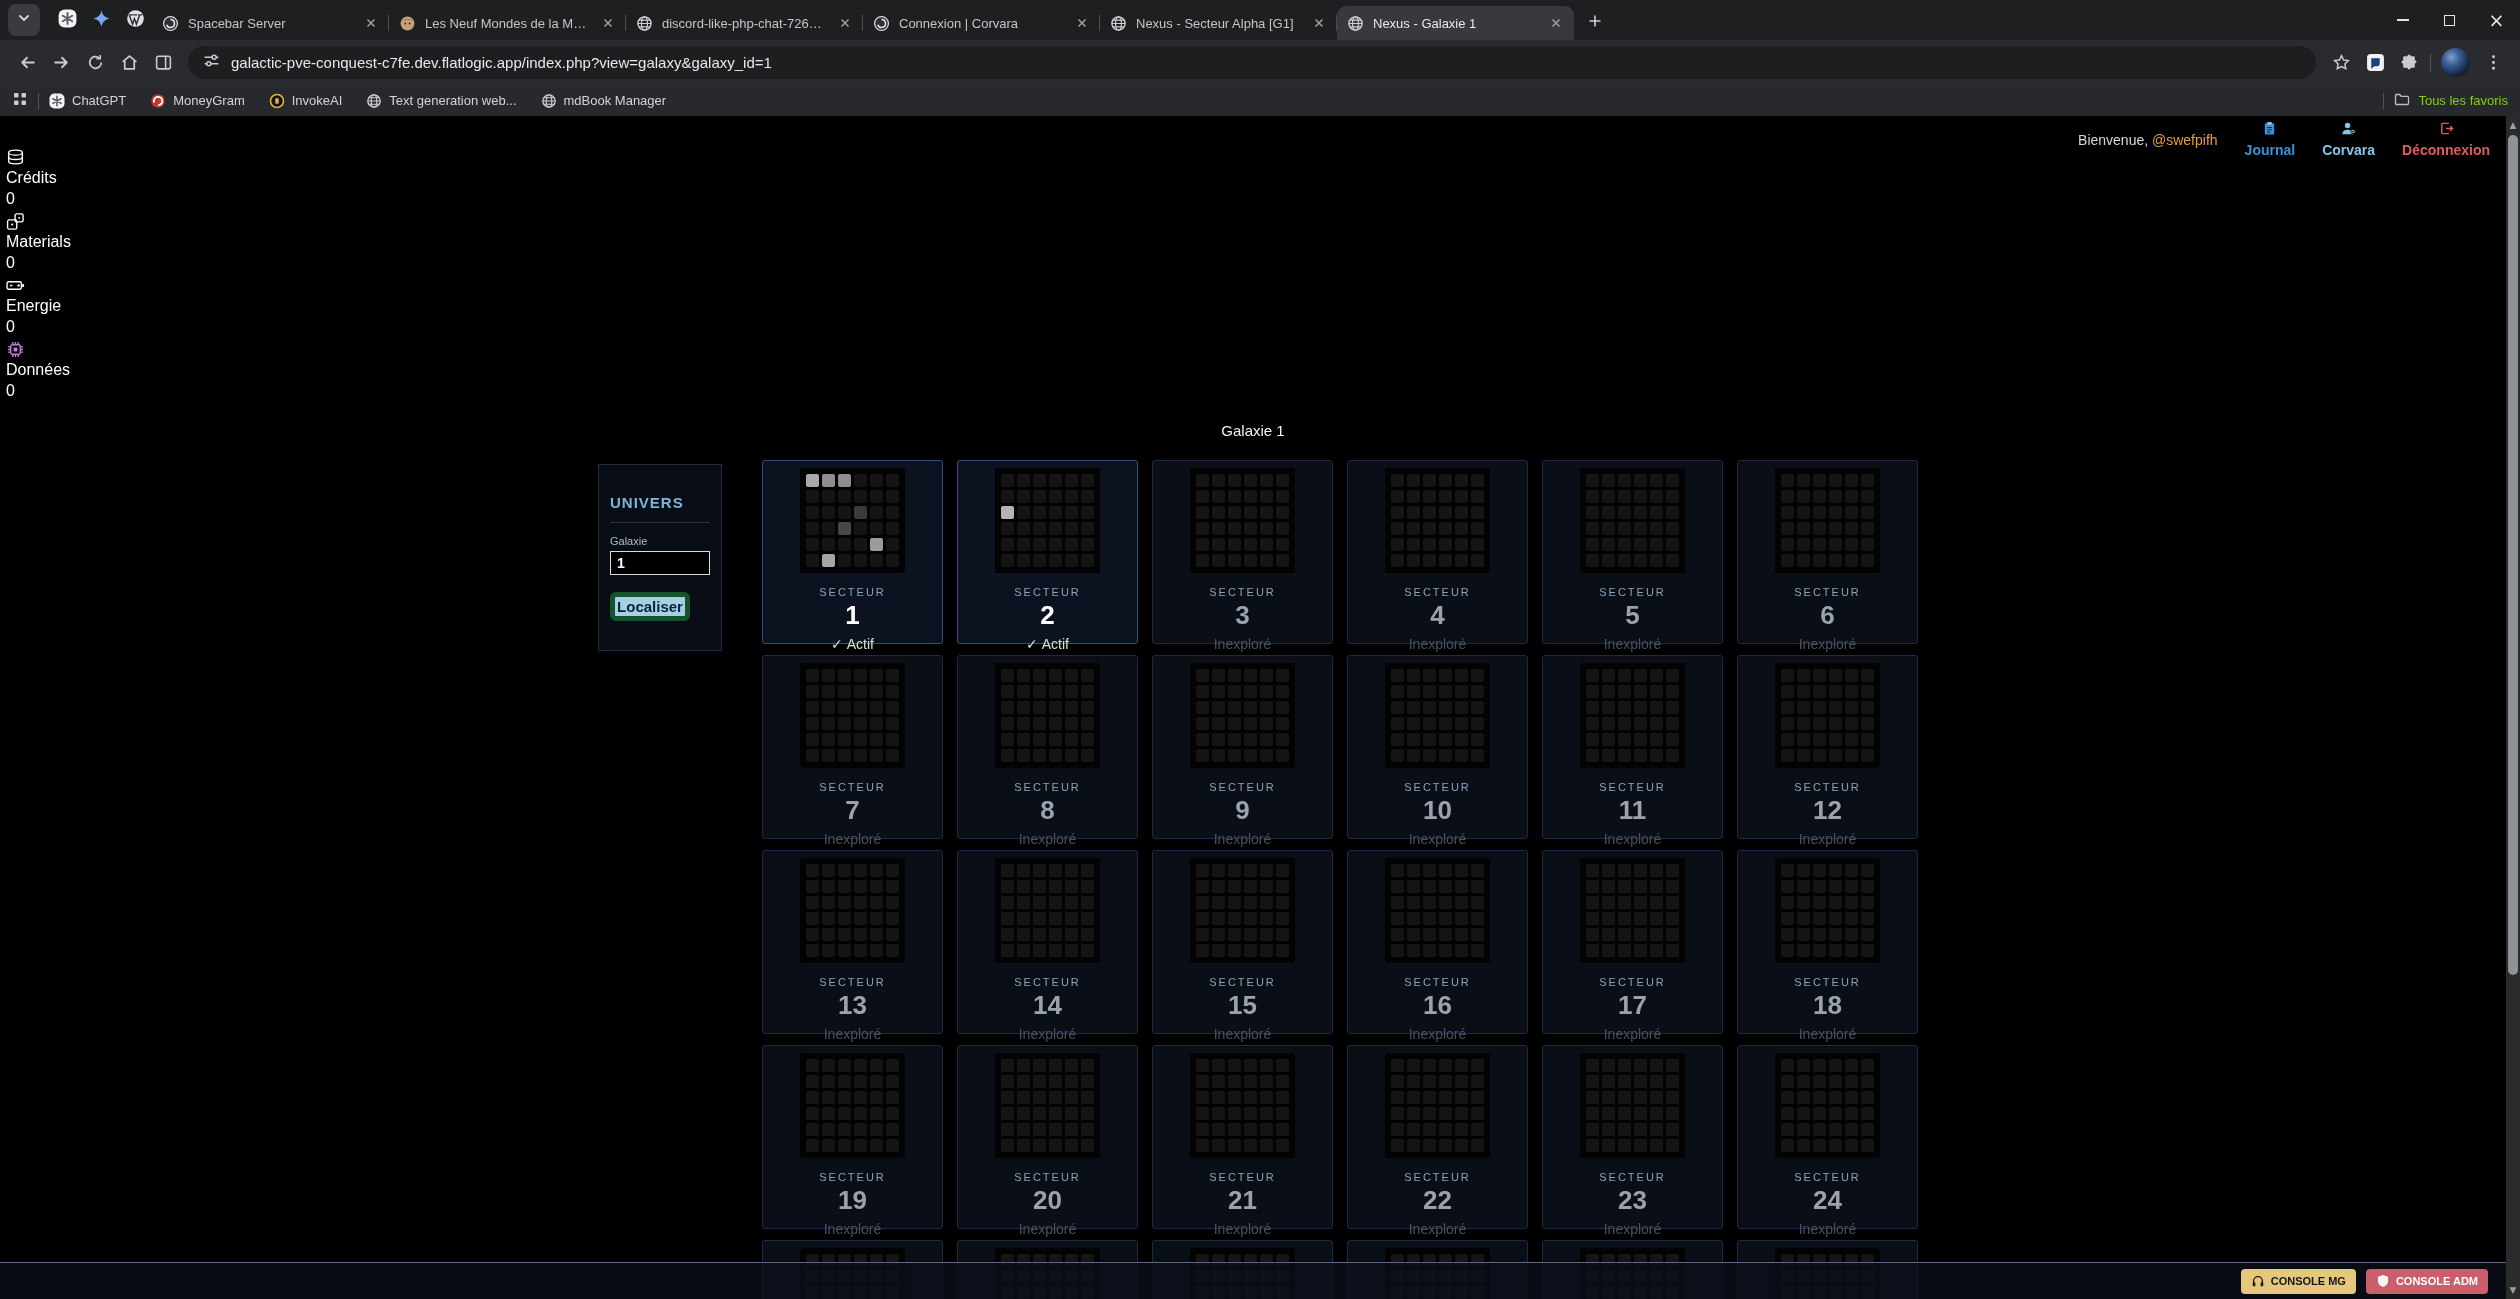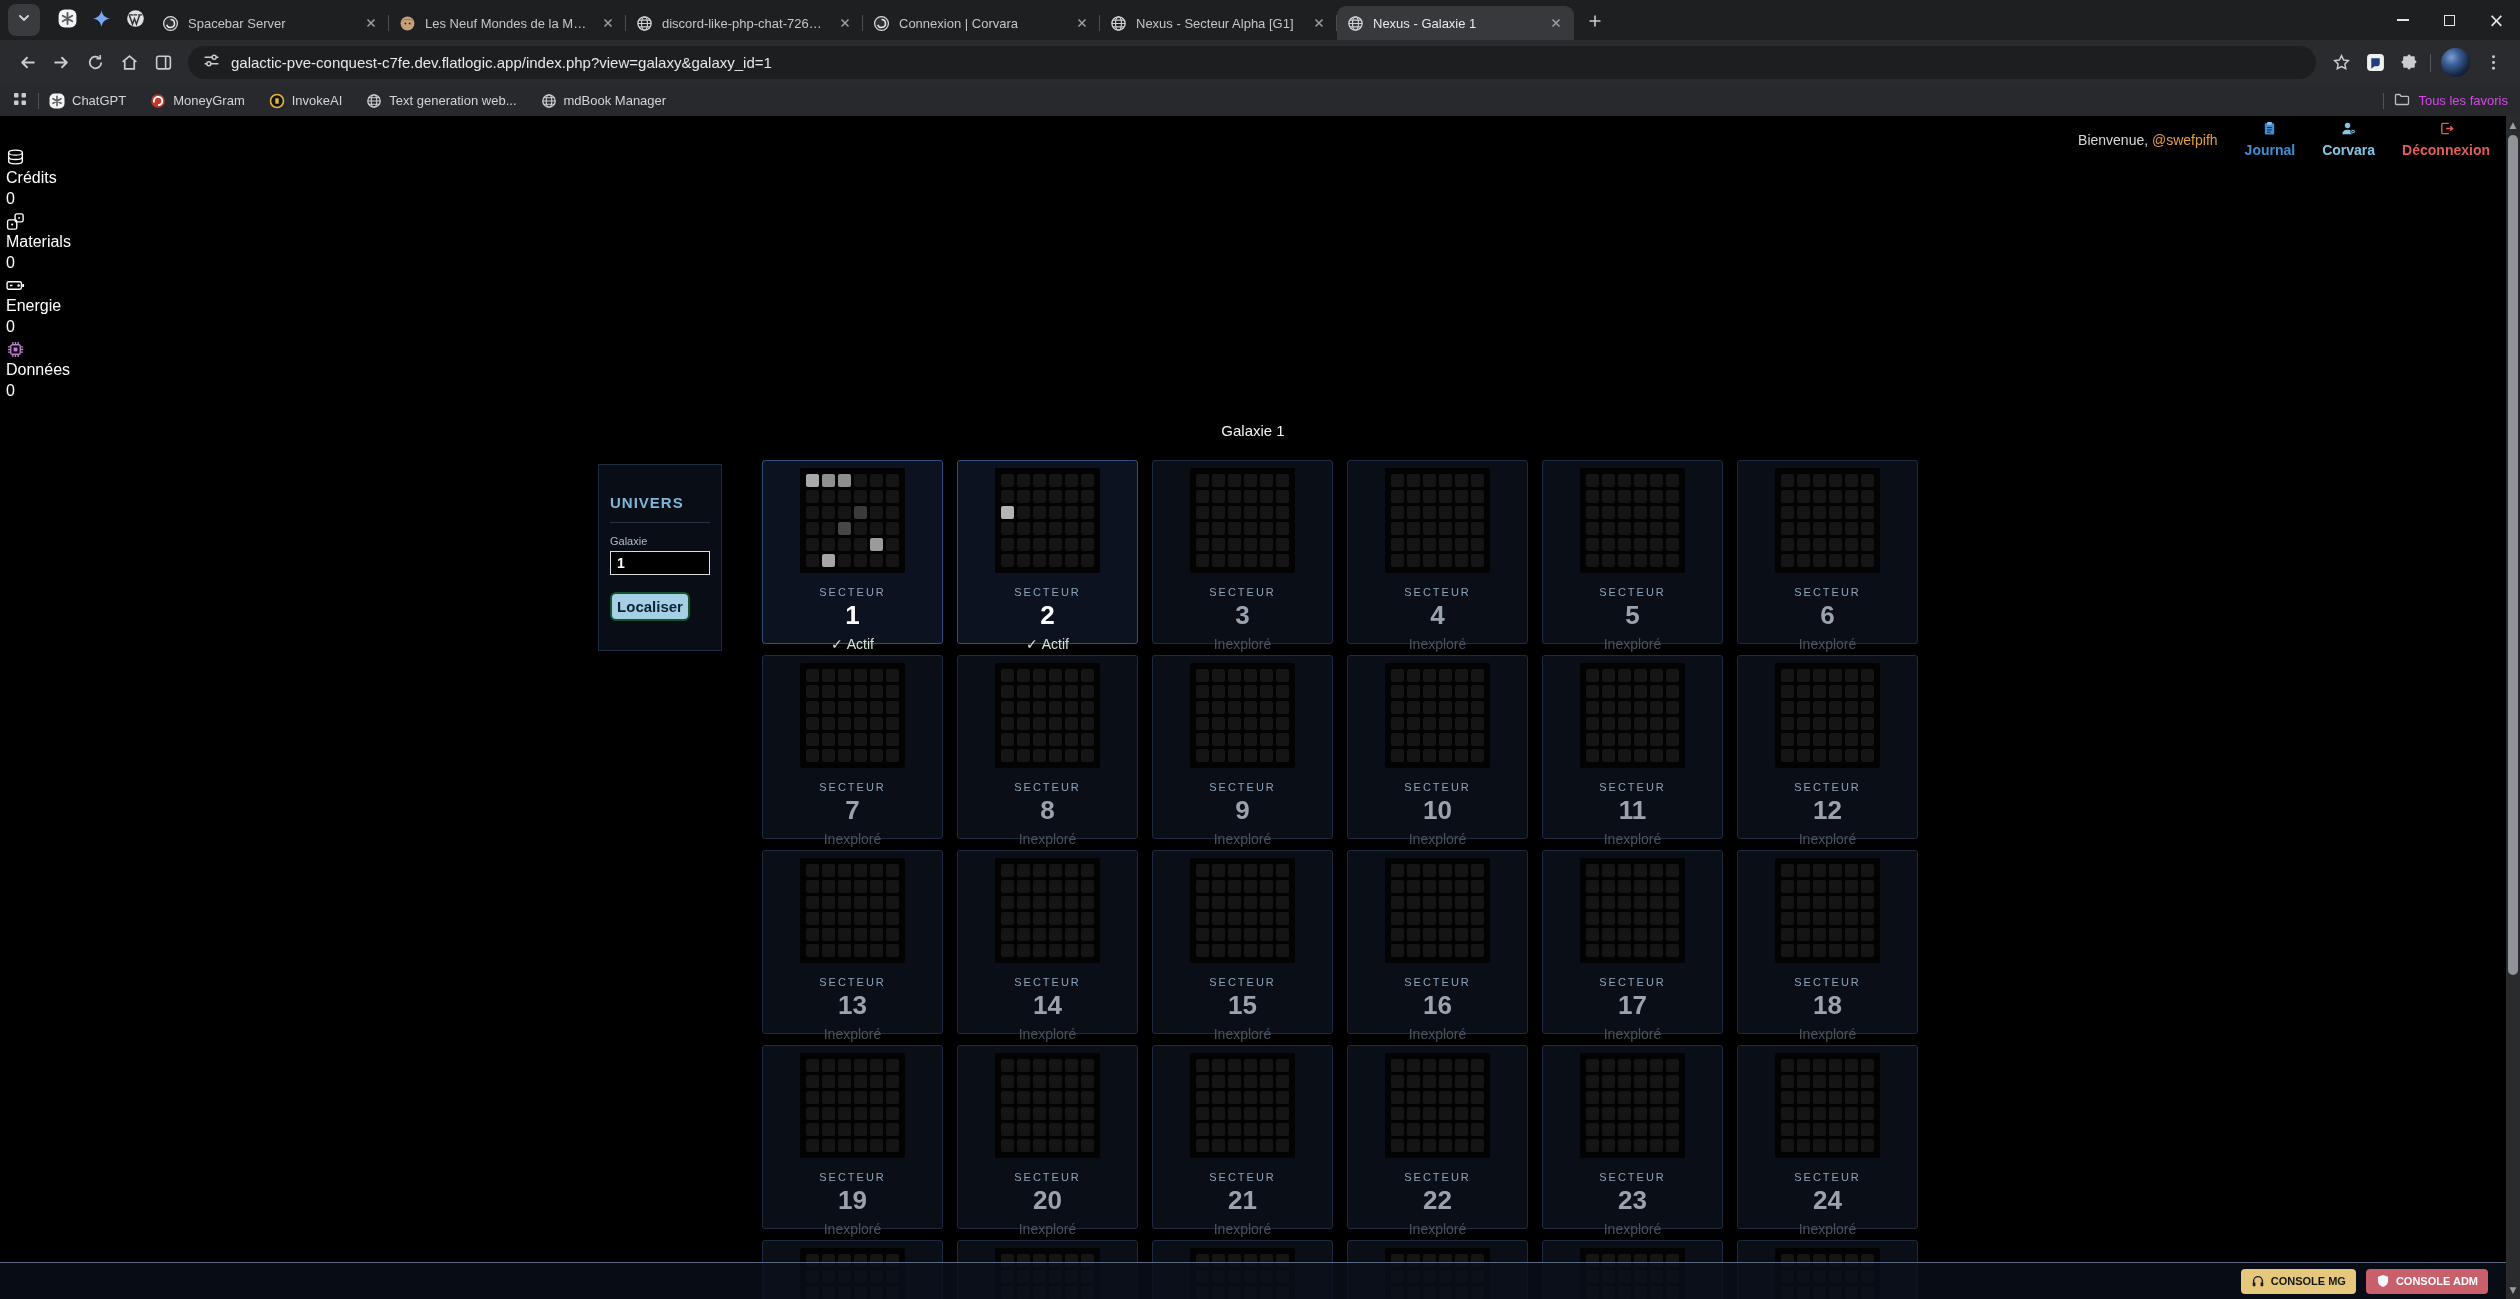--- a/index.html
+++ b/index.html
@@ -36,21 +36,21 @@
   .tb-sep{width:1px;height:18px;background:#55575a;margin:0 4px;flex:0 0 auto;}
   .avatar{width:29px;height:29px;border-radius:50%;background:radial-gradient(circle at 36% 32%,#7e9fce 0%,#3a5e96 30%,#16243f 68%,#090f1c 100%);flex:0 0 auto;margin:0 6px;}
 
   .bookmarksbar{height:31px;background:#28292c;display:flex;align-items:center;padding:0 12px;color:#d2d4d7;font-size:13px;}
   .bm-sep{width:1px;height:16px;background:#505254;margin:0 10px;flex:0 0 auto;}
   #bookmarks-list{display:flex;align-items:center;}
   .bookmark{display:flex;align-items:center;gap:7px;margin-right:24px;}
   .bookmark .fav{width:16px;height:16px;display:flex;}
   .bookmark .fav svg{width:16px;height:16px;}
   .bm-spacer{flex:1;}
-  .all-favs{display:flex;align-items:center;gap:8px;color:#d946ef;}
+  .all-favs{display:flex;align-items:center;gap:8px;color:#84cc16;}
 
   
   .page{position:relative;width:2520px;height:1183px;background:#000;overflow:hidden;}
   .page-header{position:absolute;top:5px;right:30px;display:flex;align-items:center;gap:27px;font-size:14px;white-space:nowrap;}
   .welcome{color:#d6d8da;}
   .username{color:#e79d3c;}
   .hlink{display:flex;align-items:center;gap:6px;font-weight:bold;flex-direction:column;}
   .hlink svg{width:15px;height:15px;}
   .lnk-journal{color:#3d8fd6;}
   .lnk-profil{color:#83c7e8;}
@@ -63,21 +63,21 @@
 
   .content{position:absolute;left:598px;top:306px;width:1310px;}
   .galaxy-title{text-align:center;color:#f2f2f2;font-size:15px;margin-bottom:21px;}
   .content-row{display:flex;align-items:flex-start;}
 
   .univers-panel{width:124px;margin-top:4px;background:#090d15;border:1px solid #202c42;padding:29px 11px;flex:0 0 auto;}
   .univers-title{color:#7db6d8;font-size:15px;font-weight:bold;letter-spacing:1px;}
   .univers-div{border-top:1px solid #273246;margin:11px 0 12px;}
   .field-label{color:#aebdcc;font-size:11px;margin-bottom:4px;}
   .galaxy-input{width:100%;height:24px;background:#000;border:1px solid #d8dde2;color:#fff;font-weight:bold;font-size:14px;padding:0 6px;font-family:"Liberation Sans",sans-serif;}
-  .locate-btn{margin-top:17px;width:80px;height:29px;background:#a5cfe4;color:#0b2335;font-weight:bold;font-size:15px;border:2px solid #14532d;border-radius:6px;font-family:"Liberation Sans",sans-serif;}
+  .locate-btn{margin-top:17px;width:80px;height:29px;background:#a5cfe4;color:#0b2335;font-weight:bold;font-size:15px;border:5px solid #14532d;border-radius:6px;font-family:"Liberation Sans",sans-serif;}
 
   #sector-grid{margin-left:40px;display:grid;grid-template-columns:repeat(6,181px);gap:11px 14px;}
   .sector-card{height:184px;background:#0a0e17;border:1px solid #1d2a42;border-radius:3px;display:flex;flex-direction:column;align-items:center;padding-top:7px;}
   .sector-card.active{background:#0c1220;border-color:#2f4f7c;}
   .mini{background:#030303;padding:6px;display:grid;grid-template-columns:repeat(6,13px);gap:3px;border-radius:2px;}
   .cell{width:13px;height:13px;background:#151515;border-radius:2px;}
   .sec-label{margin-top:13px;font-size:11px;letter-spacing:2px;color:#8ba3ba;}
   .sec-num{margin-top:2px;font-size:26px;font-weight:bold;color:#9aa3ad;}
   .sector-card.active .sec-num{color:#fff;}
   .sec-status{margin-top:5px;font-size:14px;color:#49525f;}

